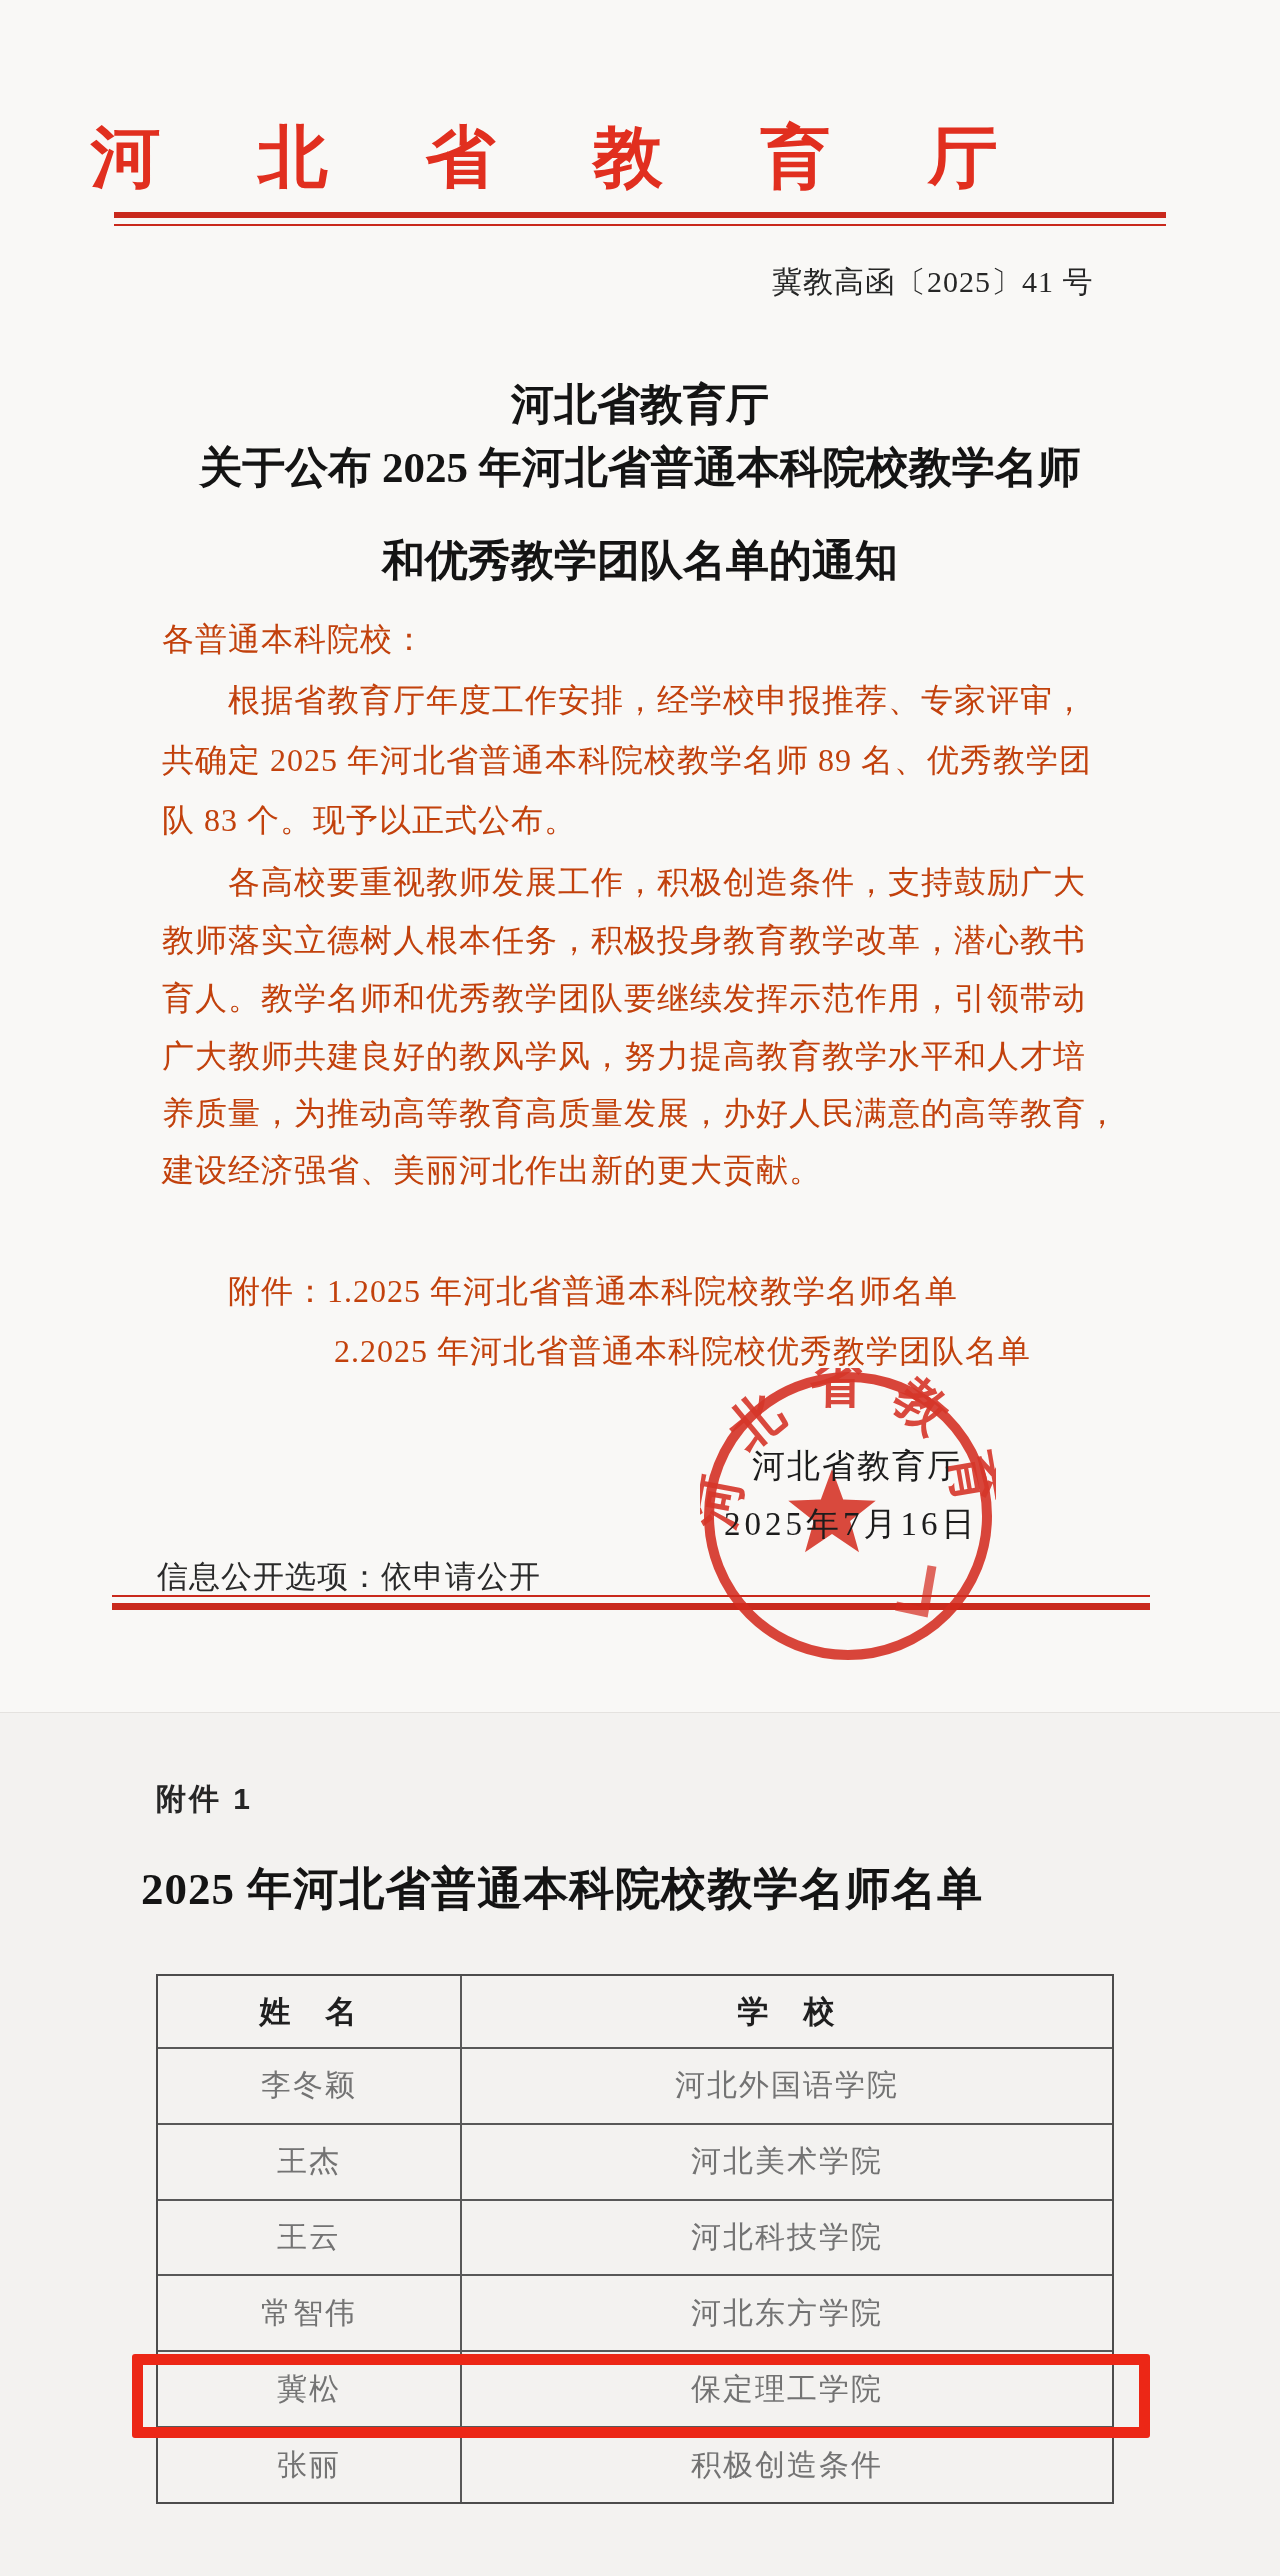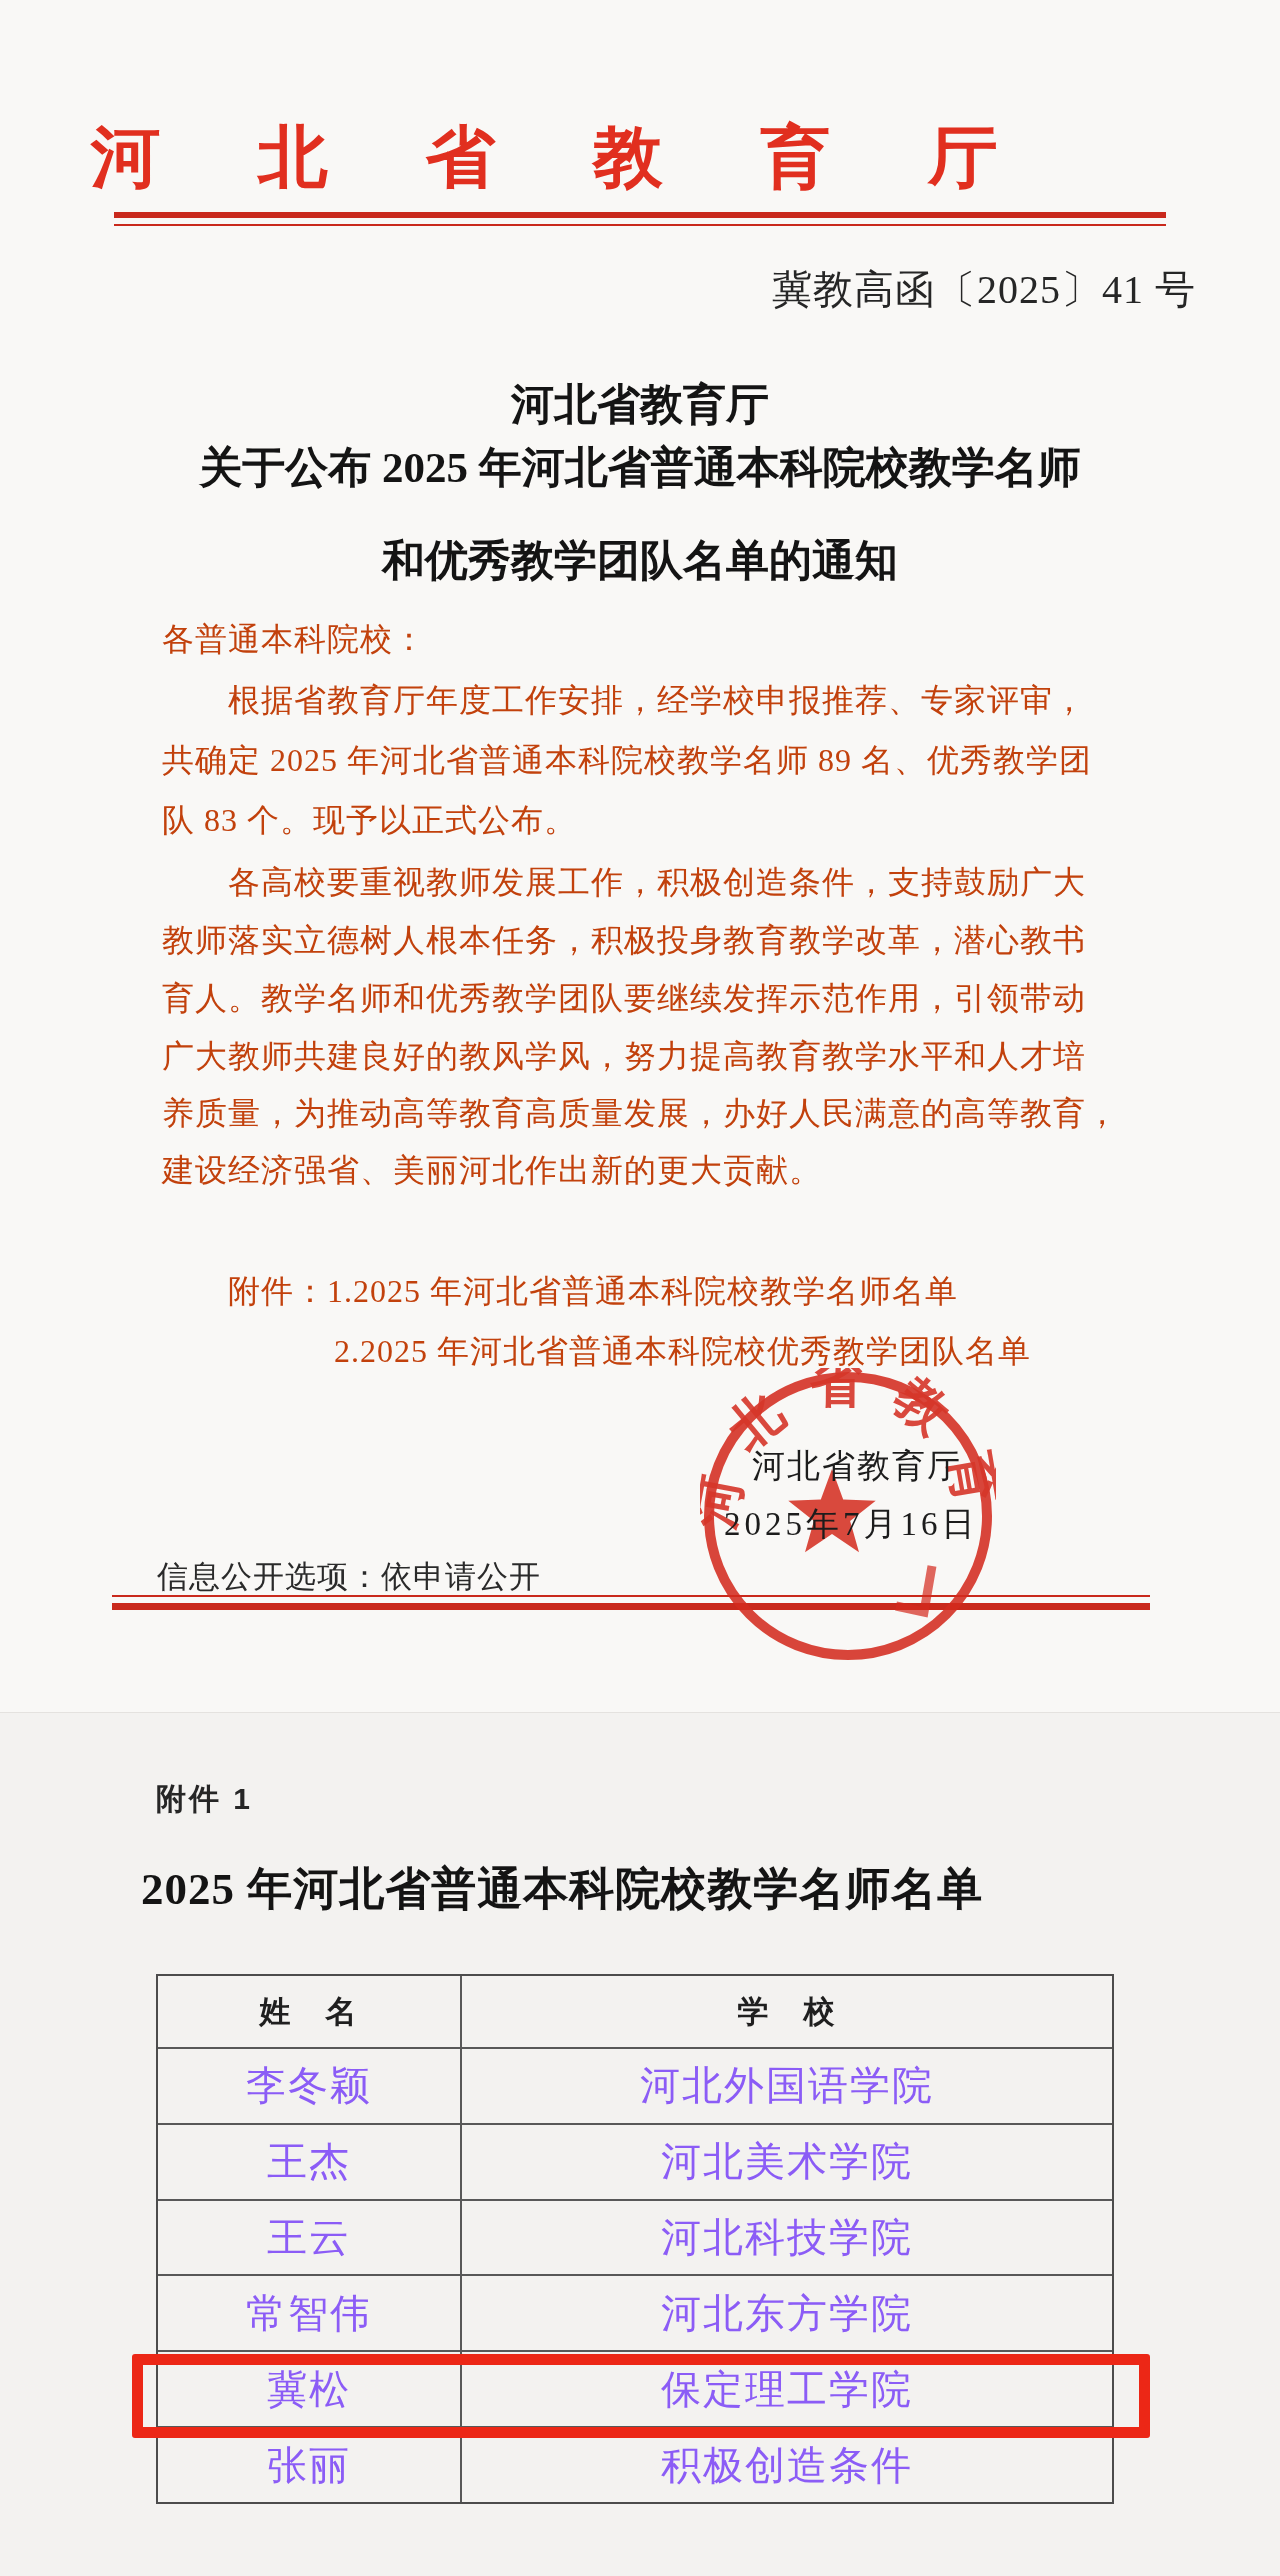--- a/index.html
+++ b/index.html
@@ -14,21 +14,21 @@
   
   .letterhead{
     top:112px;left:0;width:1280px;text-align:center;
     font-size:67px;font-weight:700;color:#e12f1f;
     letter-spacing:94px;white-space:nowrap;
     transform:translateX(-47px) scaleX(1.04);
   }
   .rule{background:#c9291c;}
   .rule-top-thick{top:212px;left:114px;width:1052px;height:6px;}
   .rule-top-thin{top:224px;left:114px;width:1052px;height:2px;}
-  .doc-number{top:262px;left:772px;font-size:40px;letter-spacing:1px;color:#262626;}
+  .doc-number{top:262px;left:772px;font-size:30px;letter-spacing:1px;color:#262626;}
   .doc-title{left:0;width:1280px;text-align:center;font-weight:700;font-size:43px;color:#141414;}
   .t1{top:376px;} .t2{top:439px;} .t3{top:532px;}
   .bodyline{font-size:32px;color:#c2410c;letter-spacing:1px;}
   .salutation{top:618px;left:162px;}
   .p1a{top:679px;left:228px;} .p1b{top:739px;left:162px;} .p1c{top:799px;left:162px;}
   .p2a{top:861px;left:228px;} .p2b{top:919px;left:162px;} .p2c{top:977px;left:162px;}
   .p2d{top:1035px;left:162px;} .p2e{top:1092px;left:162px;} .p2f{top:1149px;left:162px;}
   .att1{top:1270px;left:228px;} .att2{top:1330px;left:334px;}
   .signer{top:1444px;left:752px;font-size:33px;letter-spacing:2px;color:#1c1c1c;z-index:7;}
   .sign-date{top:1502px;left:724px;font-size:33px;letter-spacing:4px;color:#1c1c1c;z-index:7;}
@@ -46,21 +46,21 @@
   .page2-title{top:1859px;left:0;width:1124px;text-align:center;
     font-size:45px;font-weight:700;color:#141414;letter-spacing:1px;}
   .teacher-table{
     top:1974px;left:156px;width:958px;height:530px;
     border:2px solid #4c4c4c;box-sizing:border-box;
     display:flex;flex-direction:column;background:transparent;
   }
   .trow{display:flex;flex:1;border-top:2px solid #585858;}
   .trow.header{flex:0 0 71px;border-top:none;}
   .tcell{display:flex;align-items:center;justify-content:center;
-    font-size:40px;color:#8b5cf6;letter-spacing:2px;}
+    font-size:30px;color:#737373;letter-spacing:2px;}
   .tcell.name{flex:0 0 304px;border-right:2px solid #585858;box-sizing:border-box;}
   .tcell.school{flex:1;}
   .trow.header .tcell{font-weight:700;font-size:31px;color:#1f1f1f;
     font-family:"Liberation Sans",sans-serif;letter-spacing:2px;}
   .highlight-box{
     top:2354px;left:132px;width:1018px;height:84px;box-sizing:border-box;
     border:11px solid #ec2716;z-index:6;background:transparent;border-radius:3px;
   }
 </style>
 </head>

